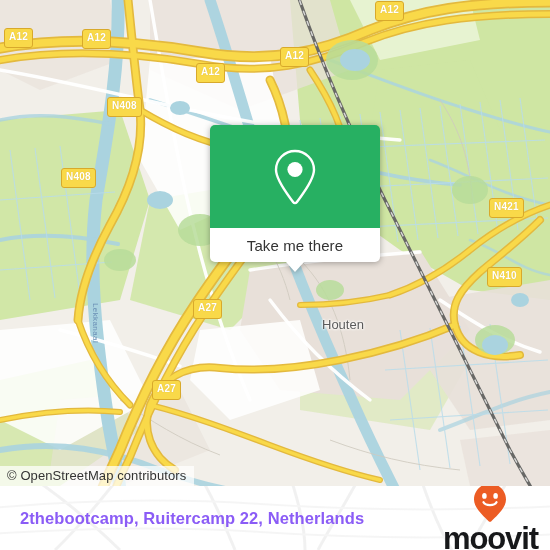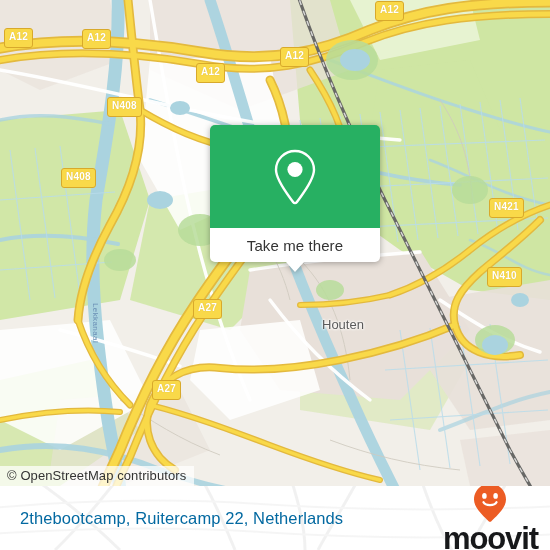--- a/index.html
+++ b/index.html
@@ -129,23 +129,24 @@
     position: absolute;
     left: 0; top: 0;
     opacity: .55;
   }
   #footer-address {
     position: absolute;
     left: 20px;
     top: 50%;
     transform: translateY(-50%);
     font-size: 16.5px;
-    color: #0369a1;
+    color: #8b5cf6;
     letter-spacing: .1px;
     white-space: nowrap;
+    font-weight: bold;
   }
   #footer-logo {
     position: absolute;
     right: 12px;
     top: 50%;
     transform: translateY(-50%);
     display: flex;
     align-items: center;
     flex-direction: column;
   }

